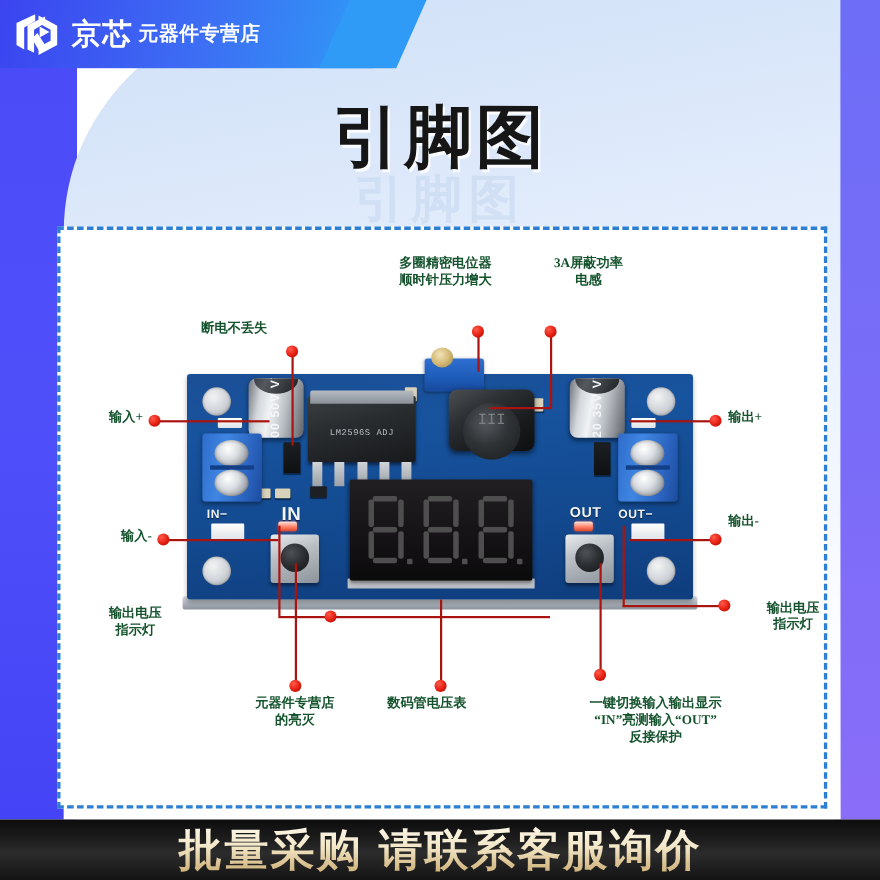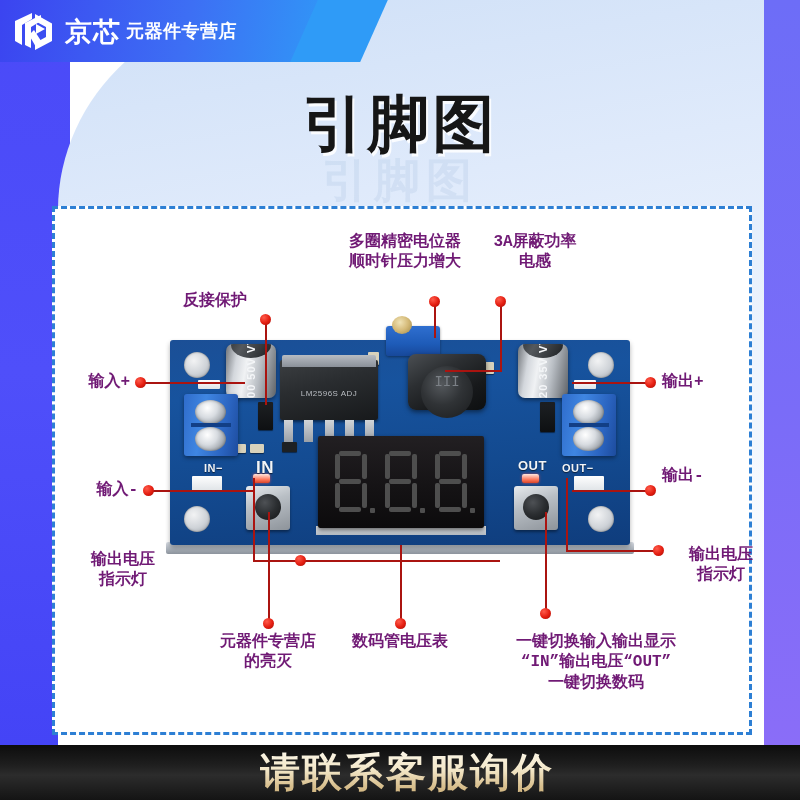--- a/index.html
+++ b/index.html
@@ -223,21 +223,21 @@
   .ic-text {
     position: absolute;
     left: 50%; top: 56%;
     transform: translate(-50%,-50%);
     font-size: 8px;
     color: #b9bdc2;
     letter-spacing: 0.5px;
     white-space: nowrap;
     text-align: center;
     line-height: 1.25;
-    font-family: Liberation Sans, sans-serif;
+    font-family: Liberation Mono, monospace;
   }
   .ic-pins {
     position: absolute;
     left: 4px; top: 60px;
     width: 90px; height: 22px;
     display: flex; justify-content: space-between;
   }
   .ic-pins span {
     width: 9px; height: 100%;
     background: linear-gradient(180deg, #d0d4d9 0%, #9aa0a7 100%);
@@ -358,21 +358,21 @@
   
   .silk {
     position: absolute;
     color: #f2f5f8;
     font-size: 11px;
     font-weight: bold;
     letter-spacing: 0.5px;
     font-family: "Liberation Sans", sans-serif;
     text-shadow: 0 1px 1px rgba(0,0,0,0.6);
   }
-  .silk.in-minus { left: 34px;  top: 122px; }
+  .silk.in-minus { left: 18px;  top: 122px; }
   .silk.in-lbl   { left: 86px;  top: 118px; font-size: 17px; }
   .silk.out-lbl  { left: 348px; top: 118px; font-size: 13px; }
   .silk.out-minus{ left: 392px; top: 122px; }
 
   
   .pad {
     position: absolute;
     background: linear-gradient(180deg, #fefefe 0%, #dfe3e7 100%);
     border-radius: 1px;
   }
@@ -422,27 +422,27 @@
   .smd.d3 { left: 370px; top: 62px; width: 15px; height: 30px; }
   .smd.r1 { left: 62px;  top: 104px; width: 14px; height: 9px; background:#d8d2bb; }
   .smd.r2 { left: 80px;  top: 104px; width: 14px; height: 9px; background:#d8d2bb; }
   .smd.r3 { left: 112px; top: 102px; width: 15px; height: 10px; background:#1d2023; }
   .smd.r4 { left: 312px; top: 22px;  width: 12px; height: 12px; background:#d8d2bb; }
   .smd.r5 { left: 198px; top: 12px;  width: 11px; height: 13px; background:#d8d2bb; }
 
   
   .ann {
     position: absolute;
-    color: #701a75;
-    font-size: 16px;
+    color: #14532d;
+    font-size: 12px;
     font-weight: bold;
     line-height: 1.28;
     white-space: nowrap;
     z-index: 12;
-    font-family: Liberation Mono, monospace;
+    font-family: Liberation Serif, serif;
   }
   .ann.ctr { text-align: center; }
   .ann.rgt { text-align: right; }
 
   .lead {
     position: absolute;
     background: #aa1410;
     z-index: 11;
   }
   .lead.h { height: 2px; }
@@ -663,21 +663,21 @@
   <div class="ann ctr" style="left:300px; top:232px; width:210px;">
     <div>多圈精密电位器</div>
     <div>顺时针压力增大</div>
   </div>
 
   <div class="ann ctr" style="left:470px; top:232px; width:130px;">
     <div>3A屏蔽功率</div>
     <div>电感</div>
   </div>
 
-  <div class="ann" style="left:183px; top:291px;">反接保护</div>
+  <div class="ann" style="left:183px; top:291px;">断电不丢失</div>
 
   <div class="ann rgt" style="left:58px; top:372px; width:72px;">输入+</div>
 
   <div class="ann rgt" style="left:66px; top:480px; width:72px;">输入-</div>
 
   <div class="ann" style="left:662px; top:372px;">输出+</div>
 
   <div class="ann" style="left:662px; top:466px;">输出-</div>
 
   <div class="ann ctr" style="left:58px; top:550px; width:130px;">
@@ -692,22 +692,23 @@
 
   <div class="ann ctr" style="left:178px; top:632px; width:180px;">
     <div>元器件专营店</div>
     <div>的亮灭</div>
   </div>
 
   <div class="ann" style="left:352px; top:632px;">数码管电压表</div>
 
   <div class="ann ctr" style="left:466px; top:632px; width:260px;">
     <div>一键切换输入输出显示</div>
-    <div>“IN”输出电压“OUT”</div>
-    <div>一键切换数码</div>
+    <div>“IN”亮测输入“OUT”</div>
+    <div>反接保护</div>
   </div>
 
   <div class="footer">
+    <span class="footer-text">批量采购</span>
     <span class="footer-gap"></span>
     <span class="footer-text">请联系客服询价</span>
   </div>
 
 </div>
 
 </body></html>

